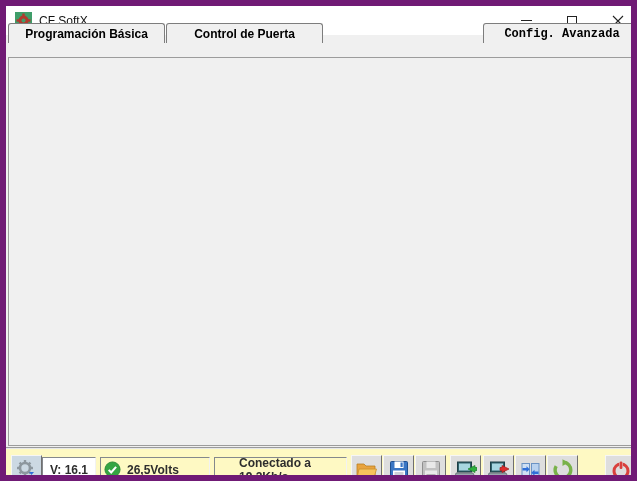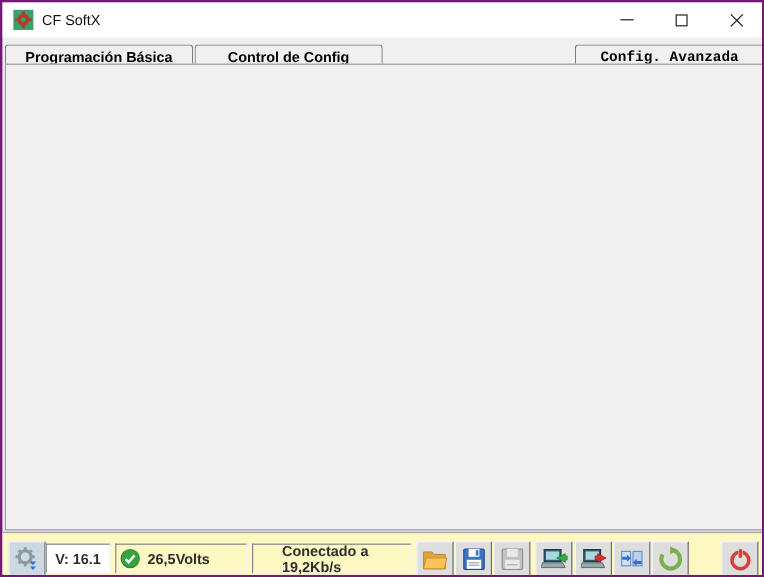--- a/index.html
+++ b/index.html
@@ -1,34 +1,34 @@
 <!DOCTYPE html>
 <html><head>
 <meta charset="utf-8">
 <style>
   * { box-sizing: border-box; margin: 0; padding: 0; }
   html,body { background:#d7d7d7; }
   body { font-family:"Liberation Sans", sans-serif; }
   .window {
     position:relative; width:637px; height:481px;
-    background:#f0f0f0; border:2px solid #701a75; overflow:hidden;
+    background:#f0f0f0; border:6px solid #701a75; overflow:hidden;
   }
   
   .titlebar { position:absolute; left:0; top:0; width:635px; height:29px; background:#ffffff; display:flex; align-items:center; }
   .appicon { width:17px; height:17px; margin-left:9px; }
   .apptitle { margin-left:7px; font-size:12px; color:#111; }
   .wincontrols { position:absolute; right:0; top:0; height:29px; display:flex; }
   .winbtn { width:46px; height:29px; display:flex; align-items:center; justify-content:center; }
   .glyph-min { width:11px; height:0; border-top:1px solid #222; }
   .glyph-max { width:10px; height:10px; border:1px solid #222; }
   
   .tab { position:absolute; background:#f0f0f0; border:1px solid #7d7d7d; border-bottom:none;
          border-radius:3px 3px 0 0; display:flex; align-items:center; justify-content:center;
          font-size:12px; font-weight:bold; color:#000; }
-  .tab.inactive { top:17px; height:20px; z-index:1;margin-top:18px; }
+  .tab.inactive { top:17px; height:20px; z-index:1; }
   .tab.active { top:28px; height:24px; z-index:3; }
   .tab.active .tab-label-wrap { border:1px dotted #555; padding:1px 4px; }
   
   .page { position:absolute; left:2px; top:51px; width:633px; height:389px; background:#f0f0f0;
           border:1px solid #9c9c9c; z-index:2; }
   
   .group { position:absolute; border:1px solid #b4b4b4; border-radius:2px;
            box-shadow:1px 1px 0 rgba(255,255,255,.85); }
   .group-title { position:absolute; top:-8px; left:7px; background:#f0f0f0; padding:0 4px;
                  font-size:12px; font-weight:bold; color:#000; white-space:nowrap; }
@@ -94,21 +94,21 @@
           <path d="M1 1 L11 11 M11 1 L1 11" stroke="#222" stroke-width="1.1"></path>
         </svg>
       </div>
     </div>
   </div>
 
   <div class="tab inactive" style="left:2px; width:157px;">
     <span class="tab-label-wrap">Programación Básica</span>
   </div>
   <div class="tab inactive" style="left:160px; width:157px;">
-    <span class="tab-label-wrap">Control de Config</span>
+    <span class="tab-label-wrap">Control de Puerta</span>
   </div>
   <div class="tab inactive" style="left:477px; width:158px;font-family:Liberation Mono, monospace;">
     <span class="tab-label-wrap">Config. Avanzada</span>
   </div>
 
   <div class="page"></div>
 
   <div class="group" style="left:30px; top:60px; width:400px; height:358px;">
     <span class="group-title">Historial de Fallas</span>
     <span class="hdr-label" style="left:40px; top:16px;">(Cod.)</span>

